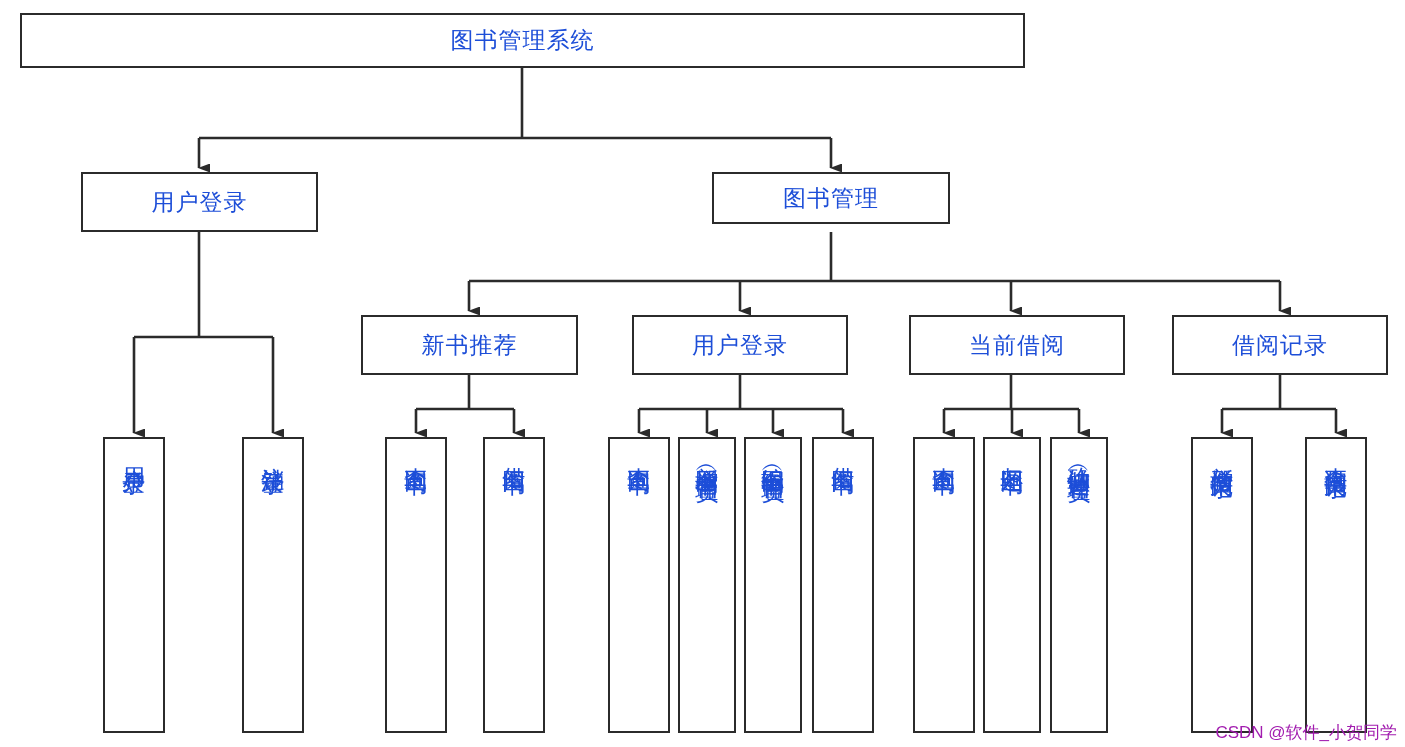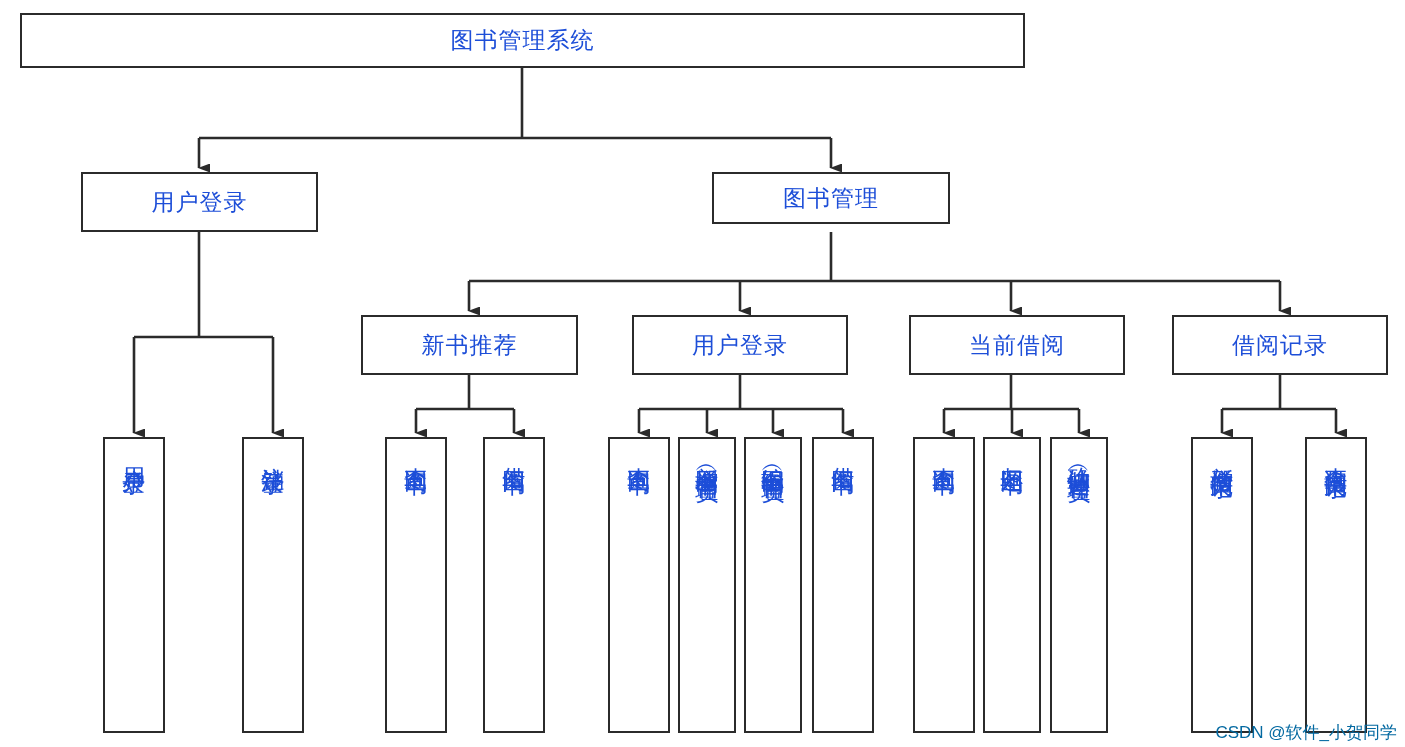--- a/index.html
+++ b/index.html
@@ -48,21 +48,21 @@
     letter-spacing:2px;
     white-space:normal;
     max-height:278px;
   }
 
   .watermark{
     position:absolute;
     right:8px;
     bottom:3px;
     font-size:17px;
-    color:#0369a1;
+    color:#a21caf;
     white-space:nowrap;
     font-family:"Liberation Sans","DejaVu Sans",sans-serif;
   }
 </style>
 </head>
 <body>
 
 <div id="stage">
 
   <svg id="wires" viewBox="0 0 1405 747" preserveAspectRatio="none" aria-hidden="true">

